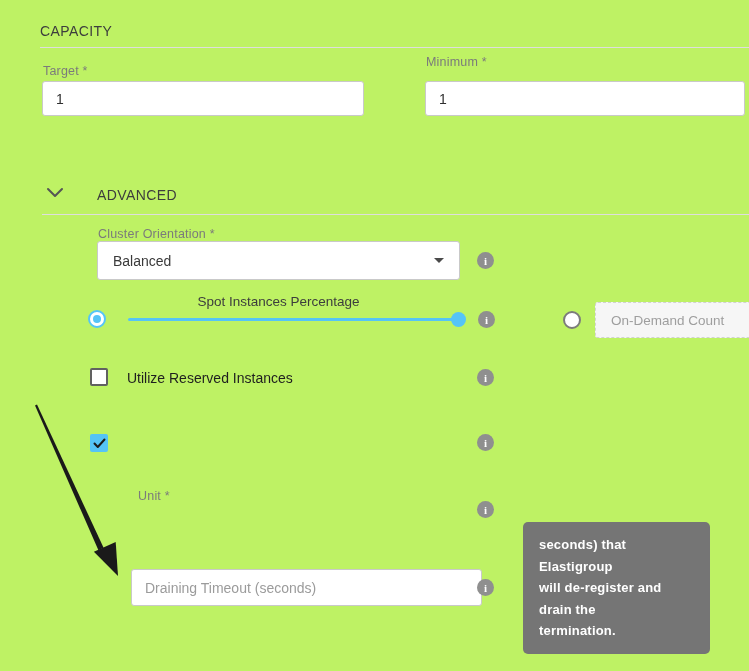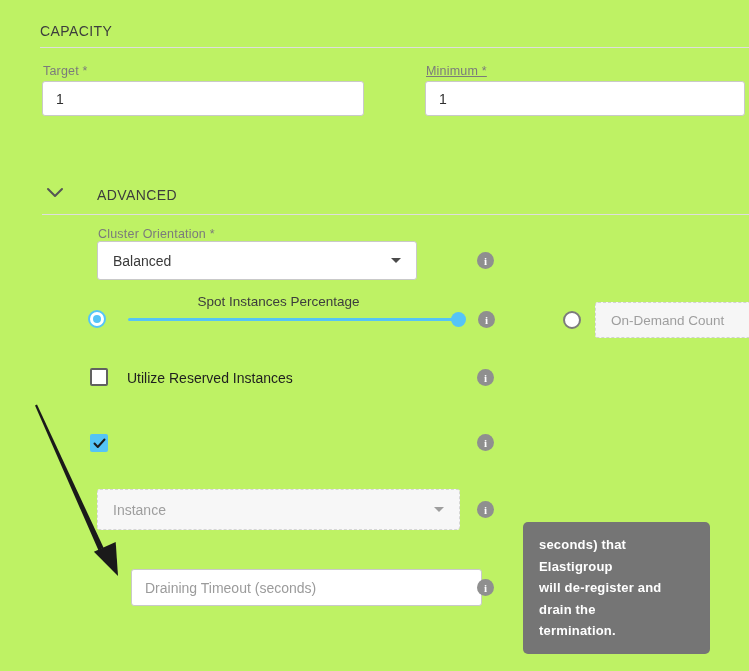--- a/index.html
+++ b/index.html
@@ -79,33 +79,33 @@
 <body>
 
 <div class="page">
 
   <div class="abs section-title" style="left:40px; top:23px;">CAPACITY</div>
   <div class="abs divider" style="left:40px; right:0; top:47px;"></div>
 
   <div class="abs field-label" style="left:43px; top:64px;">Target *</div>
   <input class="abs text-input" style="left: 42px; top: 81px; width: 322px; height: 35px;" value="1">
 
-  <div class="abs field-label" style="left:426px; top:64px;text-decoration:underline;">Minimum *</div>
+  <div class="abs field-label" style="left:426px; top:55px;">Minimum *</div>
   <input class="abs text-input" style="left: 425px; top: 81px; width: 320px; height: 35px;" value="1">
 
   <div class="abs" style="left:46px; top:187px;">
     <svg width="18" height="12" viewBox="0 0 18 12">
       <polyline points="2,2 9,9 16,2" fill="none" stroke="#555" stroke-width="2" stroke-linecap="round" stroke-linejoin="round"></polyline>
     </svg>
   </div>
   <div class="abs section-title" style="left:97px; top:187px;">ADVANCED</div>
   <div class="abs divider" style="left:42px; right:0; top:214px;"></div>
 
   <div class="abs field-label" style="left:98px; top:227px;">Cluster Orientation *</div>
-  <div class="abs select-box" style="left:97px; top:241px; width:320px; height:39px;">
+  <div class="abs select-box" style="left:97px; top:241px; width:363px; height:39px;">
     <span>Balanced</span>
     <span class="caret-down"></span>
   </div>
   <div class="abs info-icon" style="left:477px; top:252px;">
       <span>i</span>
     </div>
 
   <div class="abs centered-label" style="left:97px; top:294px; width:363px;">Spot Instances Percentage</div>
   <div class="abs radio selected" style="left:88px; top:310px;"></div>
   <div class="abs slider-track" style="left:128px; top:318px; width:331px;"></div>
@@ -126,24 +126,20 @@
   <div class="abs checkbox checked" style="left:90px; top:434px;">
     <svg width="13" height="11" viewBox="0 0 13 11">
       <polyline points="1.5,5.5 4.8,9 11.5,1.5" fill="none" stroke="#1c1c1c" stroke-width="2" stroke-linecap="round" stroke-linejoin="round"></polyline>
     </svg>
   </div>
   <div class="abs info-icon" style="left:477px; top:434px;">
       <span>i</span>
     </div>
 
   <div class="abs field-label" style="left:98px; top:489px;margin-left:40px;">Unit *</div>
-  <div class="abs select-box disabled" style="left:97px; top:489px; width:363px; height:41px;">
-    <span>Instance</span>
-    <span class="caret-down"></span>
-  </div>
   <div class="abs info-icon" style="left:477px; top:501px;">
       <span>i</span>
     </div>
 
   <input class="abs text-input" style="left: 97px; top: 569px; width: 351px; height: 37px; margin-left: 34px;" placeholder="Draining Timeout (seconds)">
   <div class="abs info-icon" style="left:477px; top:579px;">
       <span>i</span>
     </div>
 
   <div class="abs tooltip" style="left:523px; top:522px; width:187px;">

